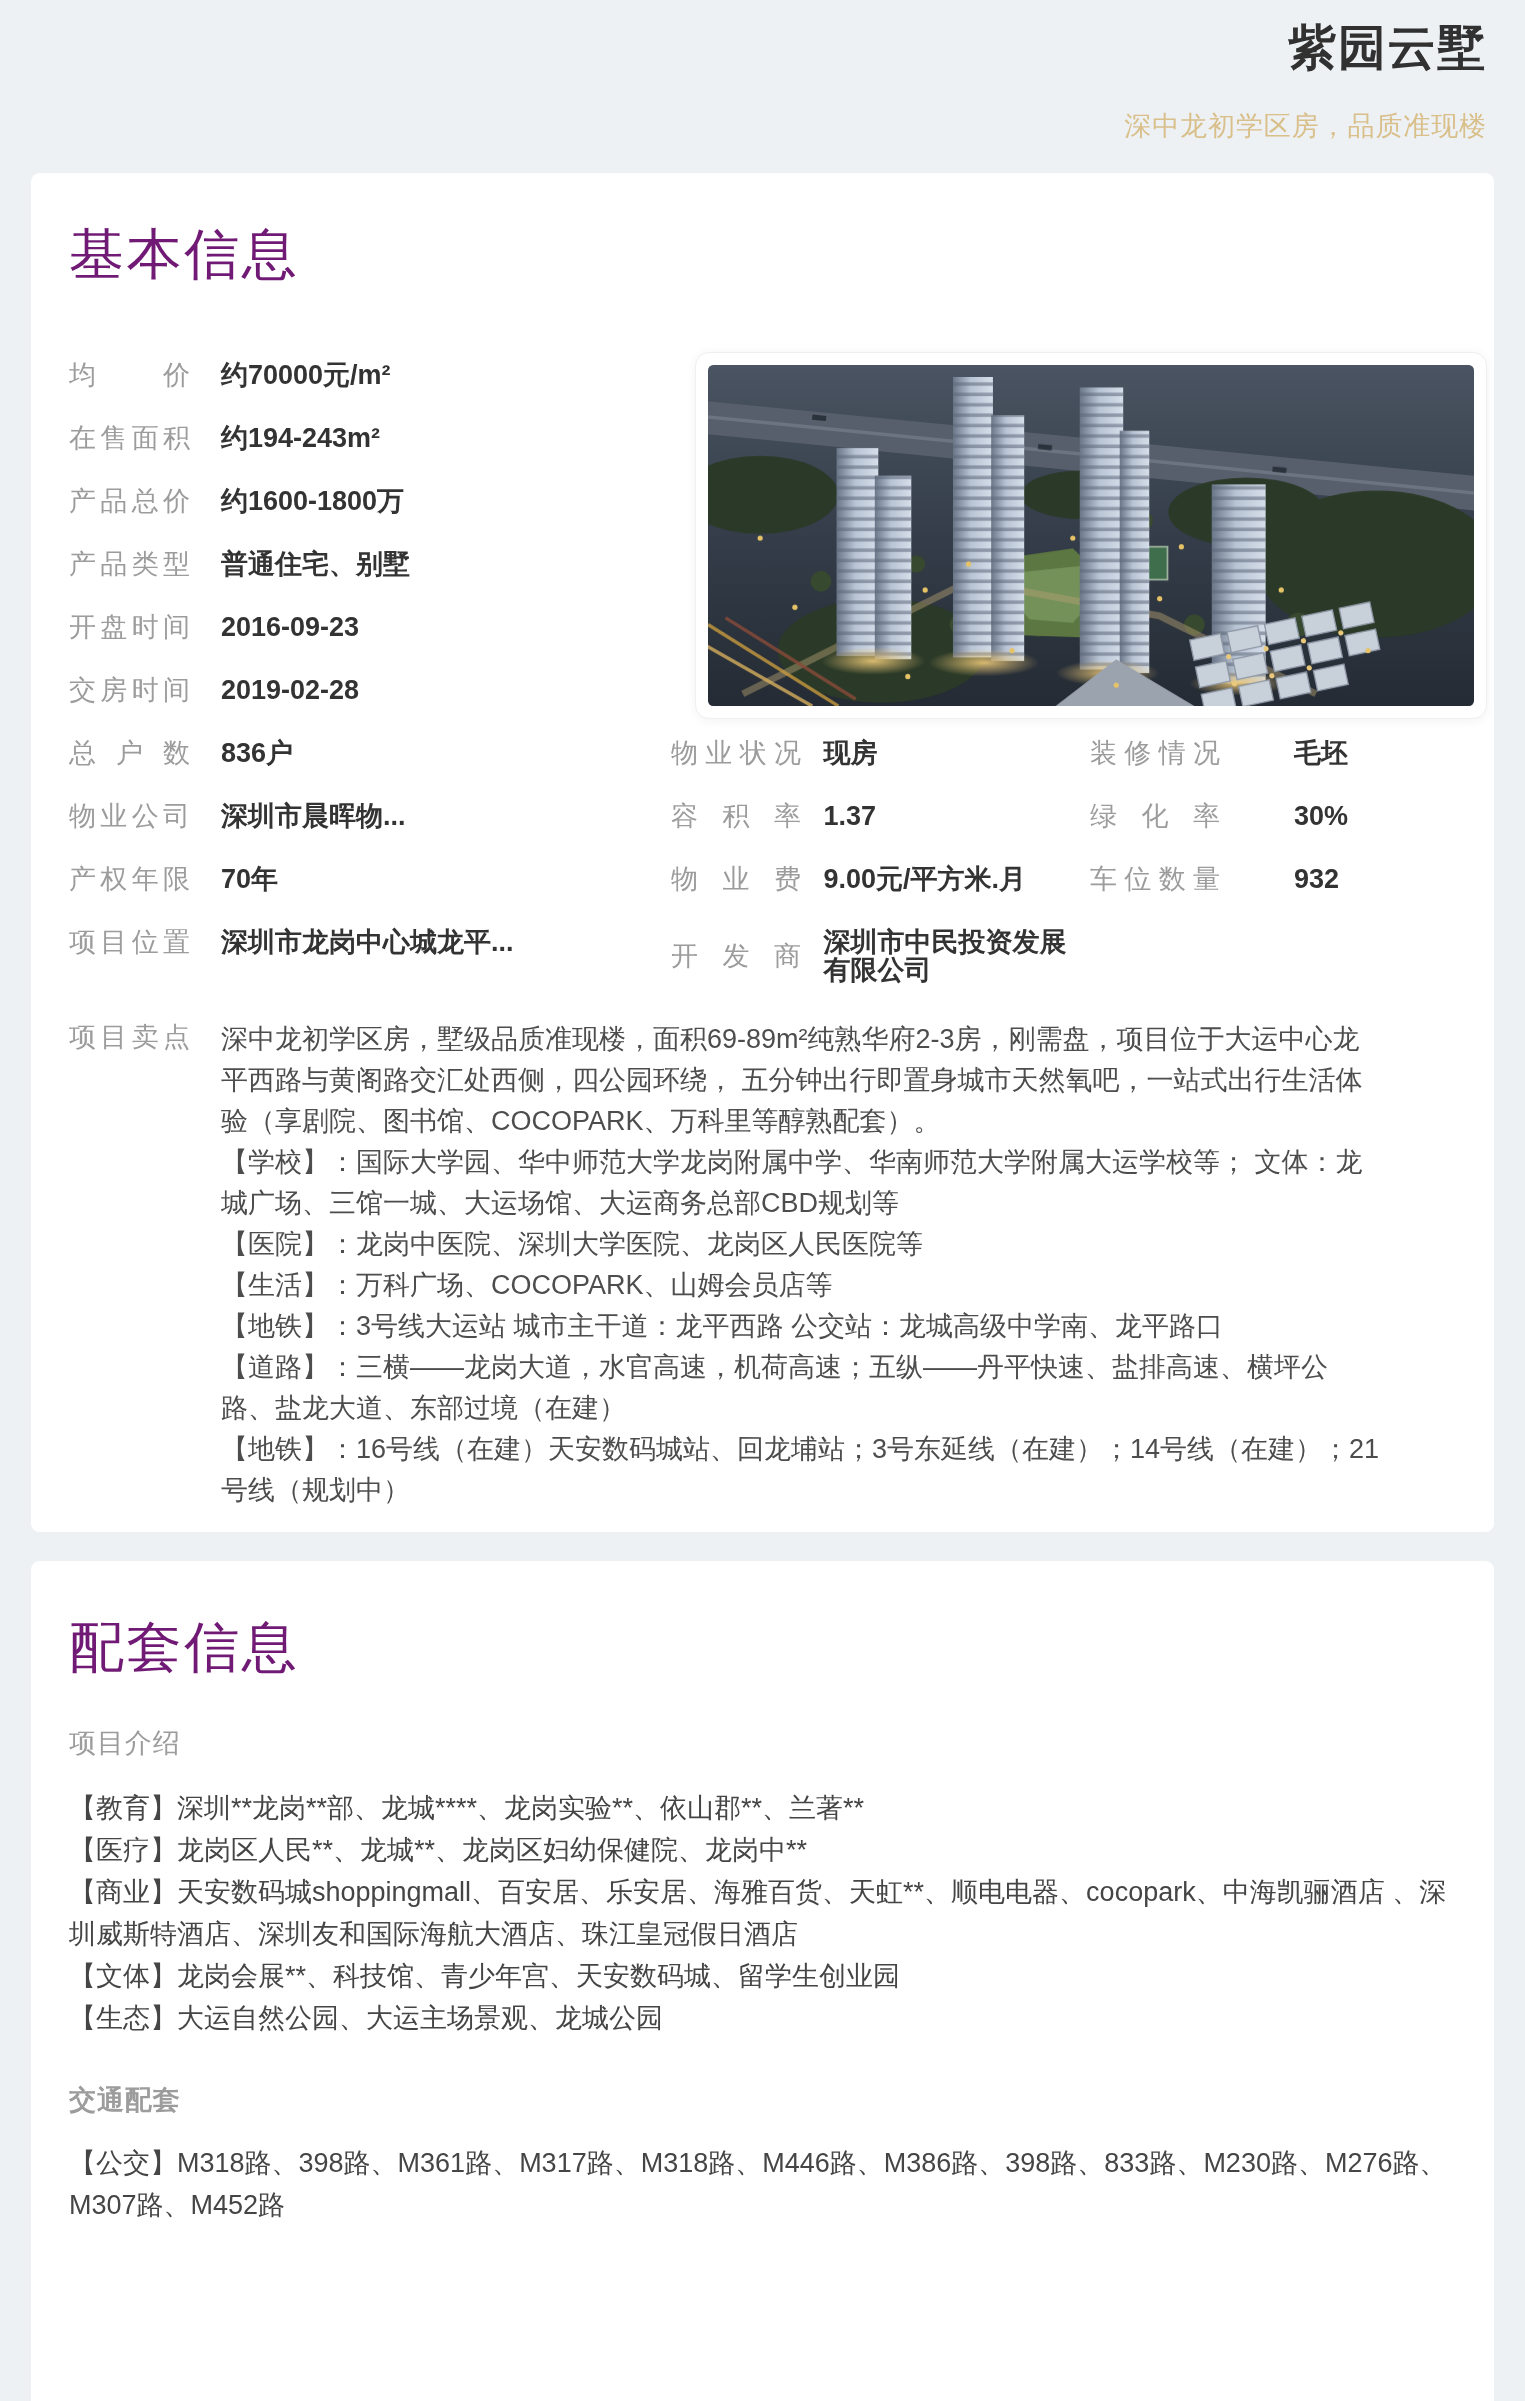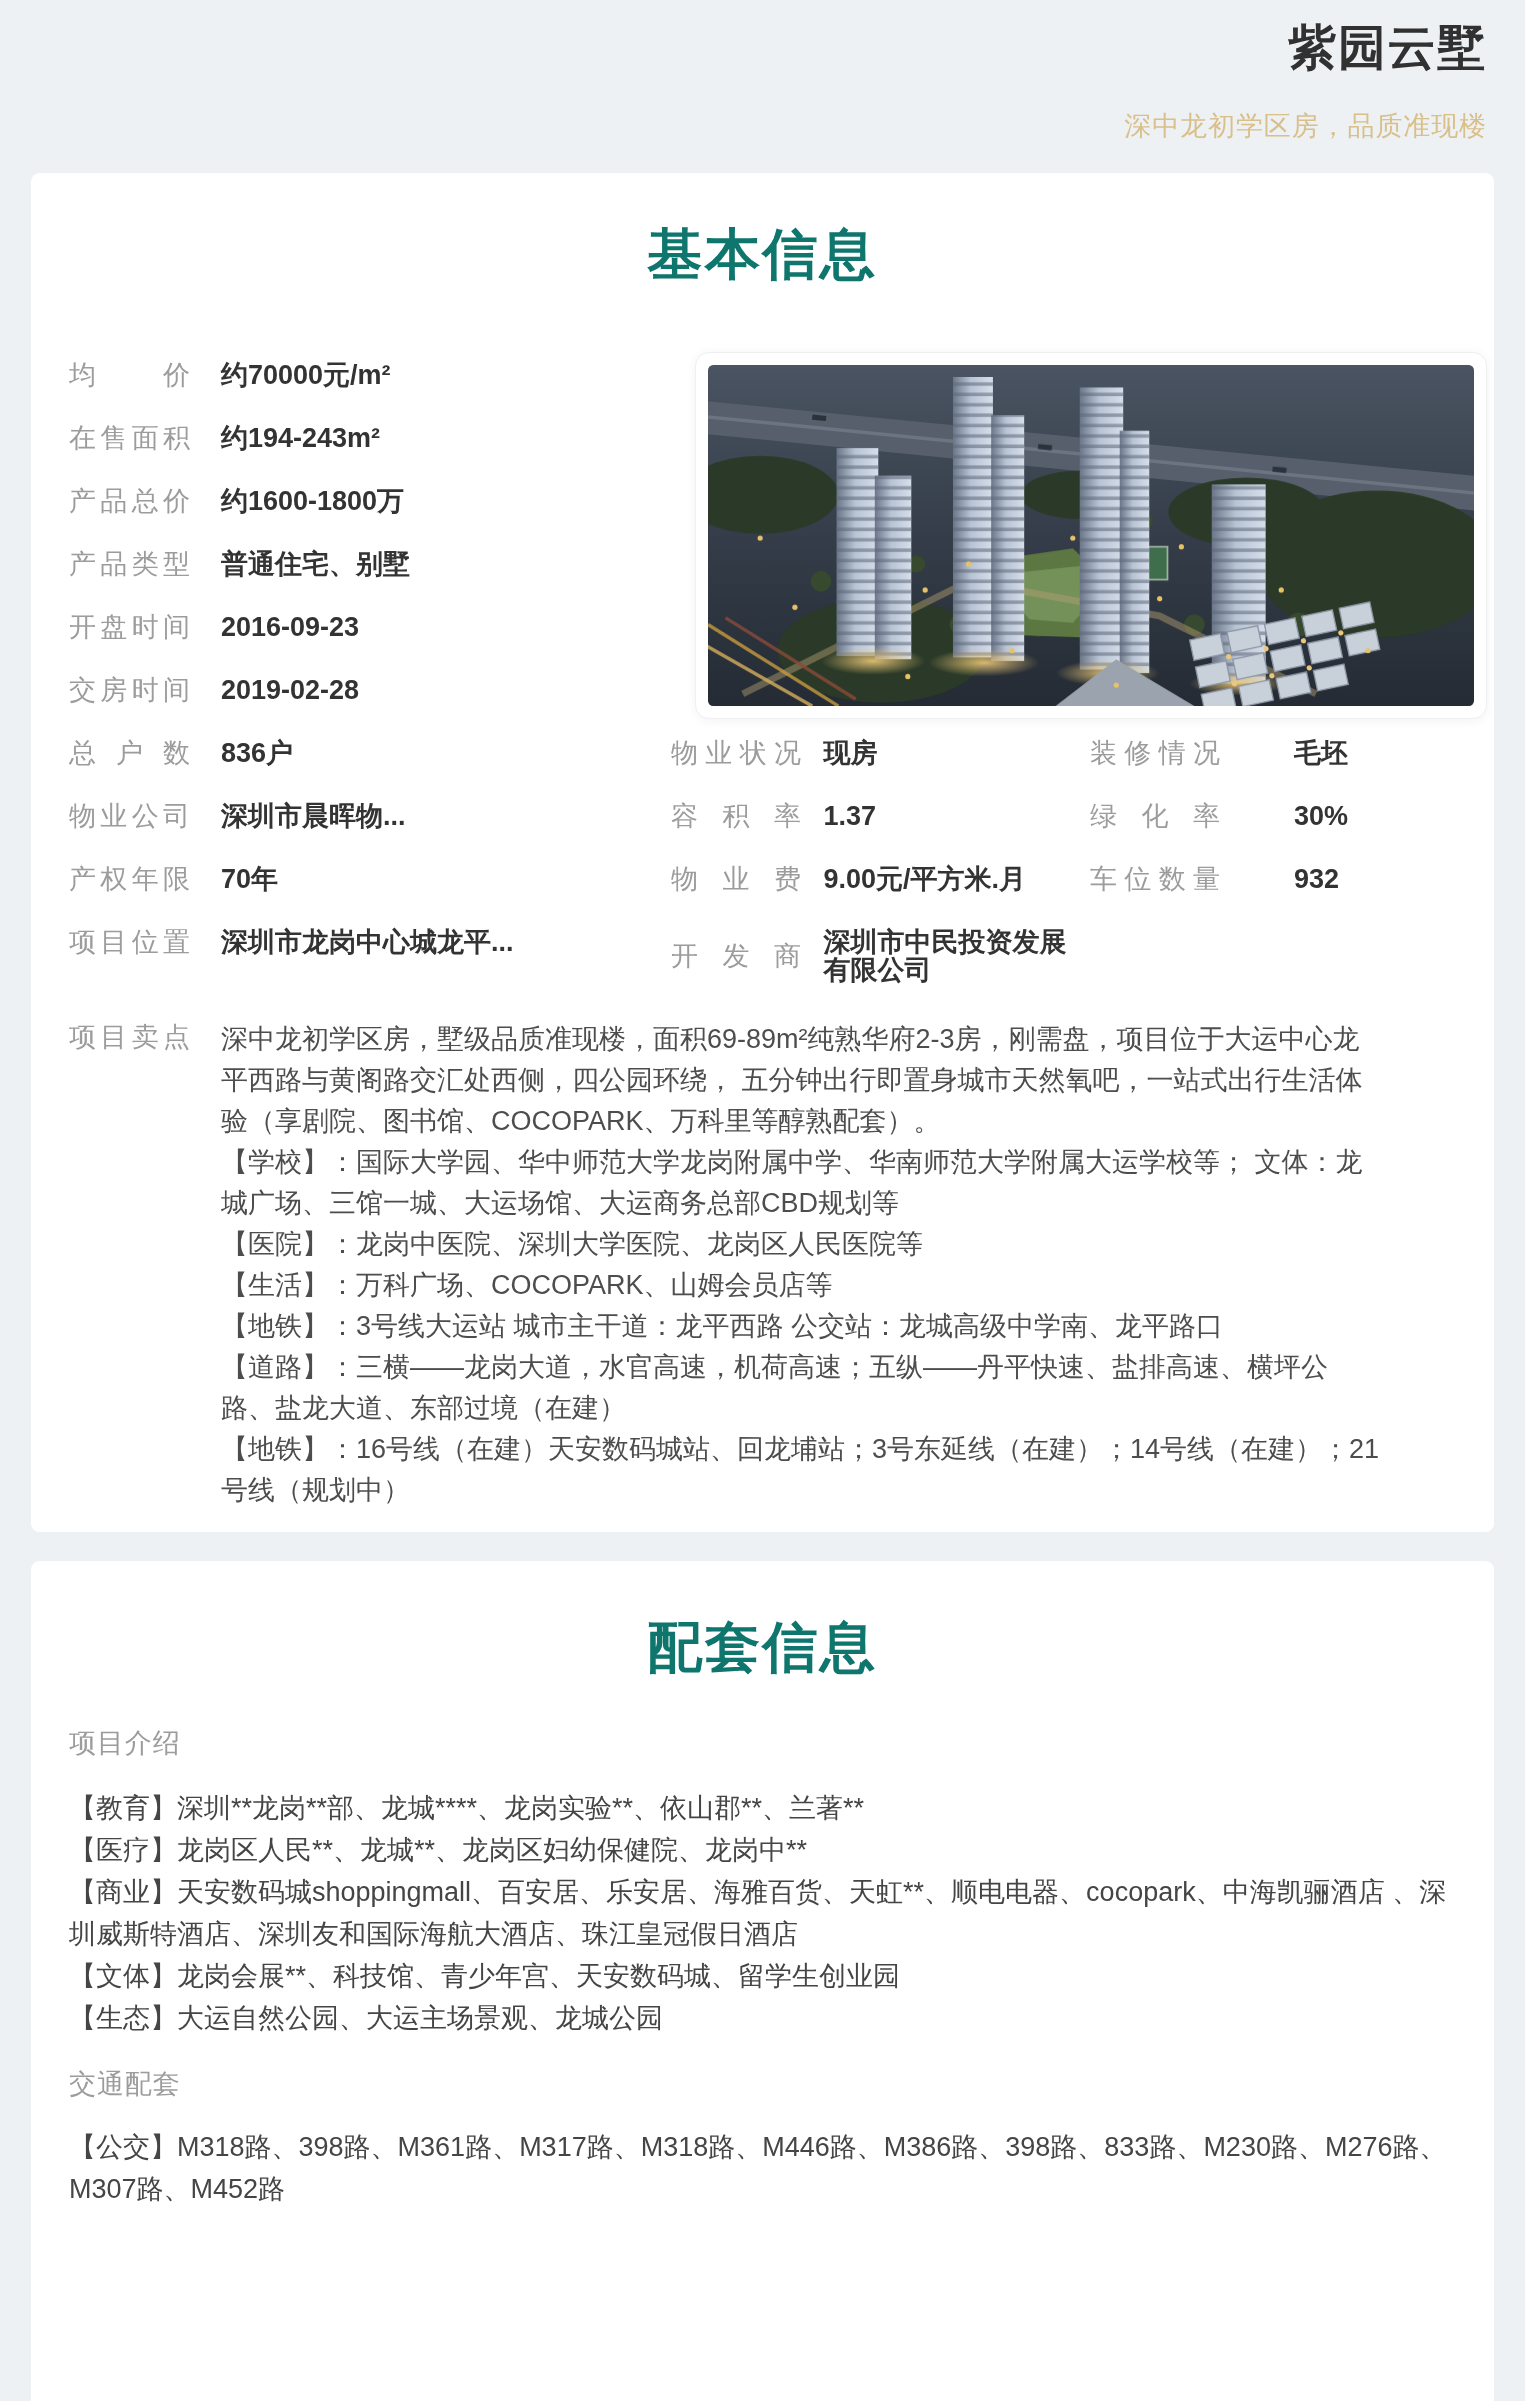--- a/index.html
+++ b/index.html
@@ -15,21 +15,21 @@
   .page-title { font-size:48px; font-weight:bold; color:#313131; letter-spacing:1.7px; }
   .page-subtitle { margin-top:28px; font-size:27px; color:#d9bf8a; letter-spacing:0.9px; }
 
   
   .card {
     background:#fff; border-radius:8.6px;
     margin:29px 31px 0 31px;
     padding:45px 38px 21px 38px;
   }
   .card-facility { border-radius:8.6px 8.6px 0 0; min-height:899px; padding-top:50px; }
-  .section-title { font-size:55px; font-weight:700; color:#0f766e; letter-spacing:2.6px;text-align:center; }
+  .section-title { font-size:55px; font-weight:400; color:#701a75; letter-spacing:2.6px; }
 
   
   .basic-body { position:relative; margin-top:69px; }
   .photo-frame {
     position:absolute; left:626px; top:-8.6px;
     width:792px; height:367px;
     background:#fff; border:1.7px solid #efefef; border-radius:14px;
     padding:12px; box-shadow:0 1.7px 10.4px rgba(0,0,0,.05);
   }
   .photo-frame svg { width:100%; height:100%; border-radius:5.2px; display:block; }
@@ -53,21 +53,21 @@
     color:#4d4d4d; line-height:41px; white-space:pre-line; font-weight:400;
   }
 
   
   .sub-label { font-size:27px; color:#9c9c9c; letter-spacing:0.9px; }
   .facility-intro-label { margin-top:40px; }
   .facility-intro-text { margin-top:24px; font-size:27px; line-height:40px; color:#454545; }
   .facility-nearby-label { margin-top:33px; }
   .facility-list { margin-top:26px; }
   .facility-list .line { font-size:27px; line-height:42px; color:#454545; }
-  .facility-transport-label { margin-top:27px; }
+  .facility-transport-label { margin-top:43px;font-weight:bold; }
   .facility-list-transport { margin-top:24px; }
 </style>
 </head>
 <body>
 
 <div class="page-header">
   <div class="page-title">紫园云墅</div>
   <div class="page-subtitle">深中龙初学区房，品质准现楼</div>
 </div>
 

